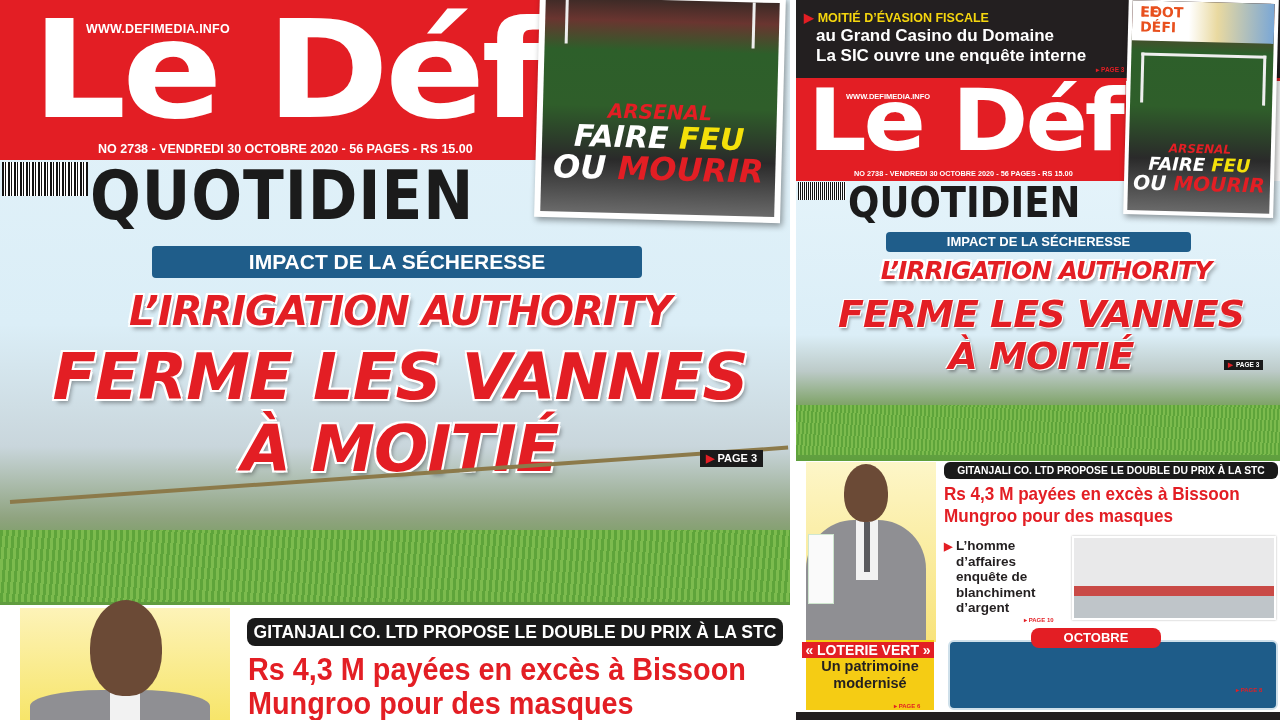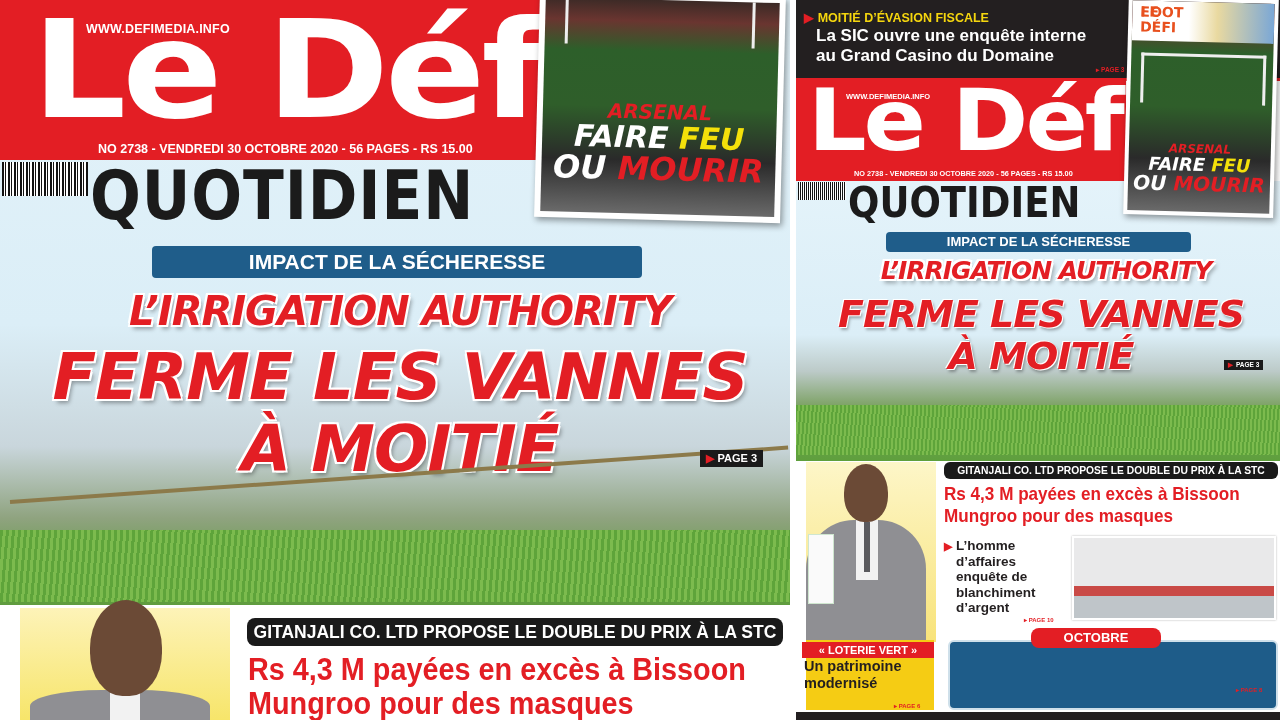--- a/index.html
+++ b/index.html
@@ -80,22 +80,22 @@
   .right .defi-foot span { position: absolute; left: 4px; top: 2px; color: #e8501e; font-weight: 900; font-size: 14px; line-height: 15px; font-family: "DejaVu Sans", sans-serif; }
   .right .kicker-blue { left: 90px; top: 232px; width: 305px; height: 20px; font-size: 13px; line-height: 20px; }
   .right .hl1 { left: 40px; top: 256px; width: 420px; font-size: 25px; }
   .right .hl2 { left: 10px; top: 292px; width: 470px; font-size: 38px; text-shadow: 1px 1px 0 #fff,-1px -1px 0 #fff,2px 3px 3px rgba(0,0,0,.3); }
   .right .hl3 { left: 10px; top: 334px; width: 470px; font-size: 38px; text-shadow: 1px 1px 0 #fff,-1px -1px 0 #fff,2px 3px 3px rgba(0,0,0,.3); }
   .right .pagetag { left: 428px; top: 360px; font-size: 6.5px; padding: 1px 4px; }
   .right .field { position: absolute; left: 0; top: 405px; width: 484px; height: 50px; background: repeating-linear-gradient(95deg,#5ea43a 0 2px,#7cbb4e 2px 4px); }
 
   .right .portrait-bg { position: absolute; left: 10px; top: 462px; width: 130px; height: 180px; background: linear-gradient(#fdf6c8,#f8e37a); }
   .right .yellowbox { position: absolute; left: 10px; top: 640px; width: 128px; height: 70px; background: #f5cc14; }
-  .right .redribbon { position: absolute; left: 6px; top: 642px; width: 132px; height: 16px; background: #e31e24; color: #fff; font-weight: 700; font-size: 11px; text-align: center; line-height: 16px; }
-  .right .yel-hd { position: absolute; left: 8px; top: 658px; width: 108px; color: #231f20; font-weight: 700; font-size: 14.5px; line-height: 17px; }
+  .right .redribbon { position: absolute; left: 6px; top: 642px; width: 132px; height: 16px; background: #e31e24; color: #fff; font-weight: 700; font-size: 14px; text-align: center; line-height: 16px; }
+  .right .yel-hd { position: absolute; left: 20px; top: 658px; width: 108px; text-align: center; color: #231f20; font-weight: 700; font-size: 14.5px; line-height: 17px; }
   .right .yel-page { position: absolute; left: 98px; top: 702px; color: #e31e24; font-size: 6px; font-weight: 700; }
   .right .kicker-black { left: 148px; top: 462px; width: 334px; height: 17px; font-size: 10.3px; line-height: 17px; border-radius: 6px; }
   .right .red-hd { left: 148px; top: 483px; font-size: 19px; line-height: 22px; transform: scaleX(0.9); transform-origin: left; white-space: nowrap; }
   .right .sub-hd { position: absolute; left: 160px; top: 538px; color: #231f20; font-weight: 700; font-size: 13.5px; line-height: 15.5px; }
   .right .sub-hd .tri { position: absolute; left: -12px; top: 1px; color: #e31e24; font-size: 11px; }
   .right .sub-page { position: absolute; left: 228px; top: 616px; color: #e31e24; font-size: 6px; font-weight: 700; }
   .right .photo2 { position: absolute; left: 276px; top: 536px; width: 204px; height: 84px; border: 2px solid #fff;
                    background: linear-gradient(#e9e9ea 0 60%, #c94a46 60% 72%, #bfc5c9 72% 100%); box-shadow: 0 0 2px rgba(0,0,0,.3); }
   .right .bluebox { position: absolute; left: 152px; top: 640px; width: 330px; height: 70px; background: #1e5c89; border-radius: 6px; border: 2px solid #cfe0ea; }
   .right .redtab { position: absolute; left: 235px; top: 628px; width: 130px; height: 20px; background: #e31e24; color: #fff; font-weight: 700; font-size: 13px; text-align: center; line-height: 20px; border-radius: 8px; }
@@ -145,22 +145,22 @@
     <div>Mungroo pour des masques</div>
   </div>
 </div>
 
 <div class="divider"></div>
 
 <div class="right">
   <div class="topbar"></div>
   <div class="top-kicker"><span class="tri">▶</span><span>MOITIÉ D’ÉVASION FISCALE</span></div>
   <div class="top-hd">
+    <div>au Grand Casino du Domaine</div>
     <div>La SIC ouvre une enquête interne</div>
-    <div>au Grand Casino du Domaine</div>
   </div>
   <div class="top-page">▸ PAGE 3</div>
   <div class="redline"></div>
 
   <div class="masthead"></div>
   <div class="logo">Le Défi</div>
   <div class="url">WWW.DEFIMEDIA.INFO</div>
   <div class="issue">NO 2738 - VENDREDI 30 OCTOBRE 2020 - 56 PAGES - RS 15.00</div>
   <div class="body-bg"></div>
   <div class="barcode"></div>

